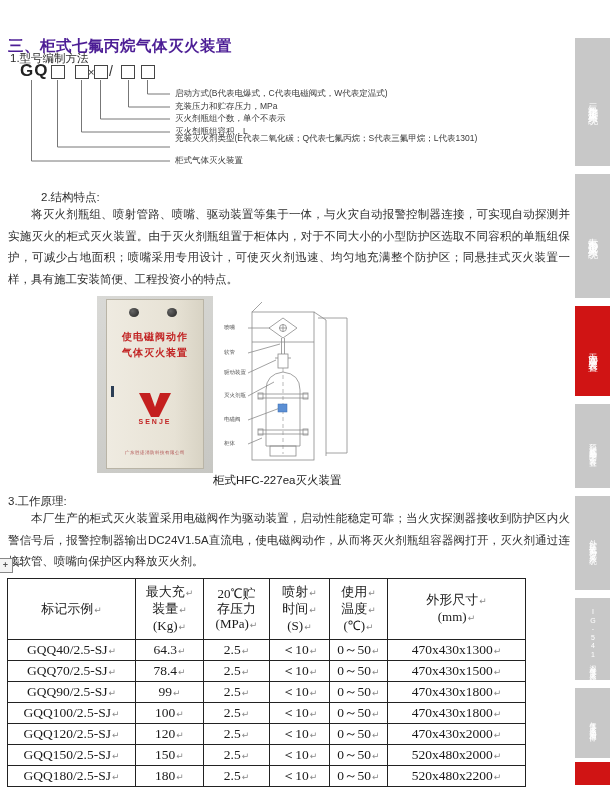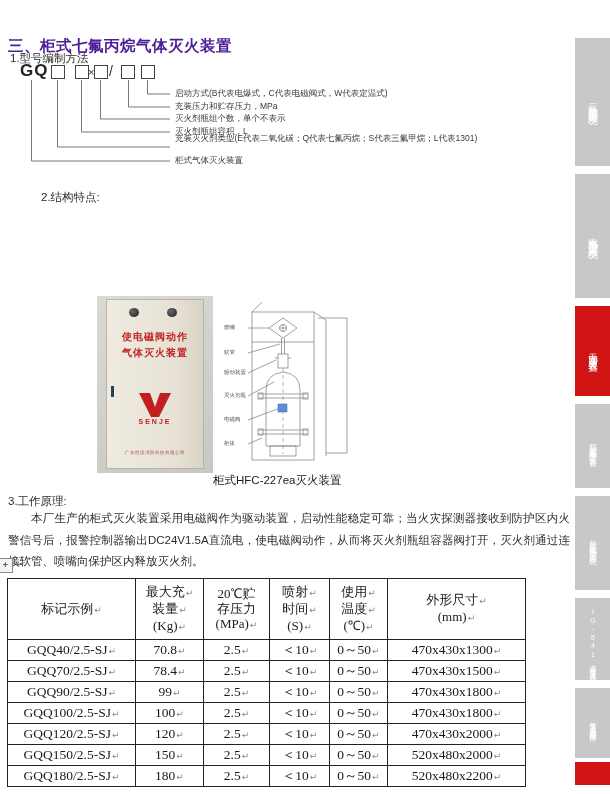--- a/index.html
+++ b/index.html
@@ -69,20 +69,21 @@
       <path d="M128.5,22 V49 H170"></path>
       <path d="M100.5,22 V61 H170"></path>
       <path d="M81.5,22  V74 H170"></path>
       <path d="M57.5,22  V89 H170"></path>
       <path d="M31.5,22  V103 H170"></path>
     </g>
   </svg>
   <div id="diagram-labels"></div>
 
   <div class="abs sec-head" style="left:8px;top:190px;margin-left:33px;">2.结构特点:</div>
+  <div class="abs para indent" style="top:204px;">将灭火剂瓶组、喷射管路、喷嘴、驱动装置等集于一体，与火灾自动报警控制器连接，可实现自动探测并实施灭火的柜式灭火装置。由于灭火剂瓶组置于柜体内，对于不同大小的小型防护区选取不同容积的单瓶组保护，可减少占地面积；喷嘴采用专用设计，可使灭火剂迅速、均匀地充满整个防护区；同悬挂式灭火装置一样，具有施工安装简便、工程投资小的特点。</div>
 
   <div class="abs photo">
     <div class="cab-body">
       <div class="knob" style="left:22px;"></div>
       <div class="knob" style="left:60px;"></div>
       <div class="cab-red-text" style="top:30px;">使电磁阀动作</div>
       <div class="cab-red-text" style="top:46px;">气体灭火装置</div>
       <div class="handle"></div>
       <svg class="v-logo" viewBox="0 0 34 26">
         <polygon points="1,1 12,1 17,15 22,1 33,1 21,25 13,25" fill="#c41f1f"></polygon>
@@ -175,21 +176,21 @@
           </th>
           <th>
             <div><span>外形尺寸</span><span class="mark">↵</span></div>
             <div><span>(mm)</span><span class="mark">↵</span></div>
           </th>
         </tr>
       </thead>
     <tbody id="tbody">
         <tr>
           <td><span>GQQ40/2.5-SJ</span><span class="mark">↵</span></td>
-          <td><span>70.8</span><span class="mark">↵</span></td>
+          <td><span>64.3</span><span class="mark">↵</span></td>
           <td><span>2.5</span><span class="mark">↵</span></td>
           <td><span>＜10</span><span class="mark">↵</span></td>
           <td><span>0～50</span><span class="mark">↵</span></td>
           <td><span>470x430x1300</span><span class="mark">↵</span></td>
         </tr>
         <tr>
           <td><span>GQQ70/2.5-SJ</span><span class="mark">↵</span></td>
           <td><span>78.4</span><span class="mark">↵</span></td>
           <td><span>2.5</span><span class="mark">↵</span></td>
           <td><span>＜10</span><span class="mark">↵</span></td>

